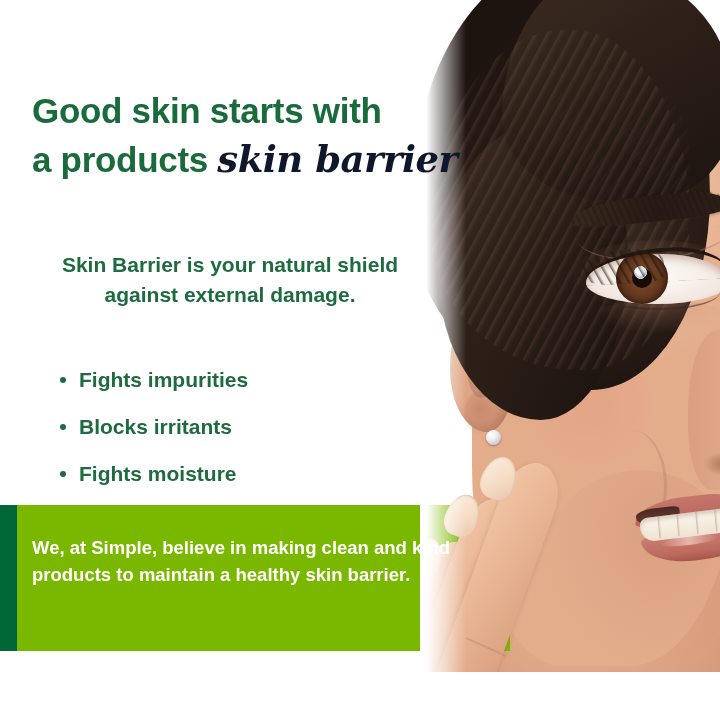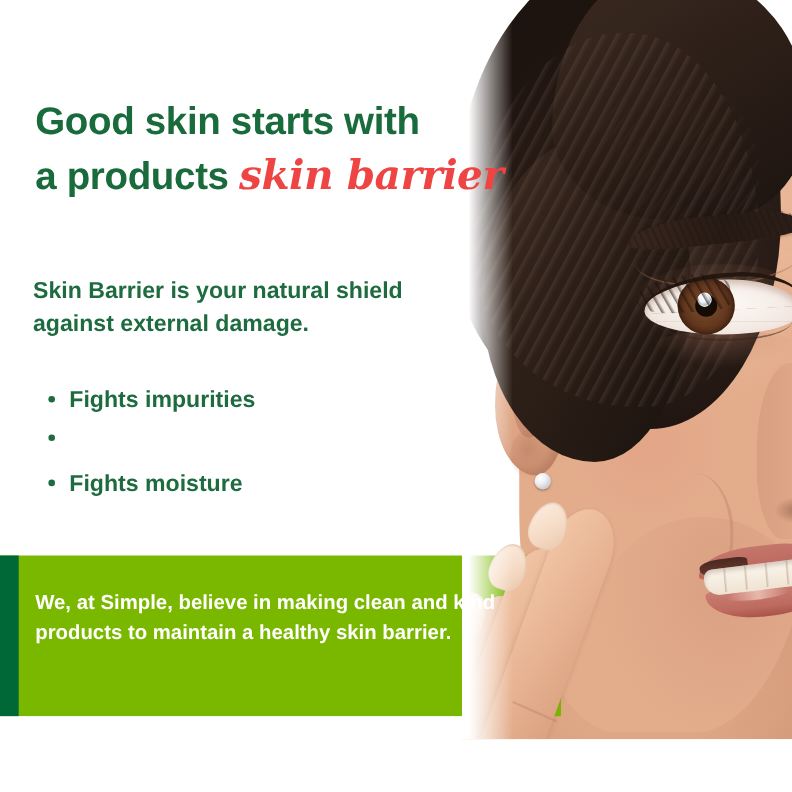--- a/index.html
+++ b/index.html
@@ -349,44 +349,45 @@
     color: #1a6b3c;
     line-height: 1.34;
     letter-spacing: -0.3px;
     white-space: nowrap;
   }
   .script {
     font-family: "DejaVu Serif", serif;
     font-style: italic;
     font-weight: 700;
     font-size: 37px;
-    color: #ef4444;
+    color: #0f172a;
     letter-spacing: -0.5px;
   }
 
   .subhead {
     position: absolute;
     left: 30px;
     top: 250px;
     width: 400px;
     font-size: 21px;
     font-weight: 700;
     color: #1e6b40;
     line-height: 1.42;
     z-index: 50;
+    text-align: center;
   }
 
   .benefits {
     position: absolute;
     left: 44px;
     top: 352px;
     width: 340px;
     z-index: 50;
     list-style: none;
-    margin: 0;
+    margin: 16px;
     padding: 0;
   }
   .benefit {
     display: flex;
     align-items: baseline;
     gap: 13px;
     font-size: 21px;
     font-weight: 600;
     color: #1e6b40;
     margin-bottom: 23px;
@@ -501,20 +502,21 @@
 
   <div class="subhead">Skin Barrier is your natural shield against external damage.</div>
 
   <ul class="benefits">
     <li class="benefit">
       <span class="bullet-dot"></span>
       <span>Fights impurities</span>
     </li>
     <li class="benefit">
       <span class="bullet-dot"></span>
+      <span>Blocks irritants</span>
     </li>
     <li class="benefit">
       <span class="bullet-dot"></span>
       <span>Fights moisture</span>
     </li>
   </ul>
 
   <div class="banner"></div>
   <div class="banner-accent"></div>
   <div class="banner-text">We, at Simple, believe in making clean and kind products to maintain a healthy skin barrier.</div>

